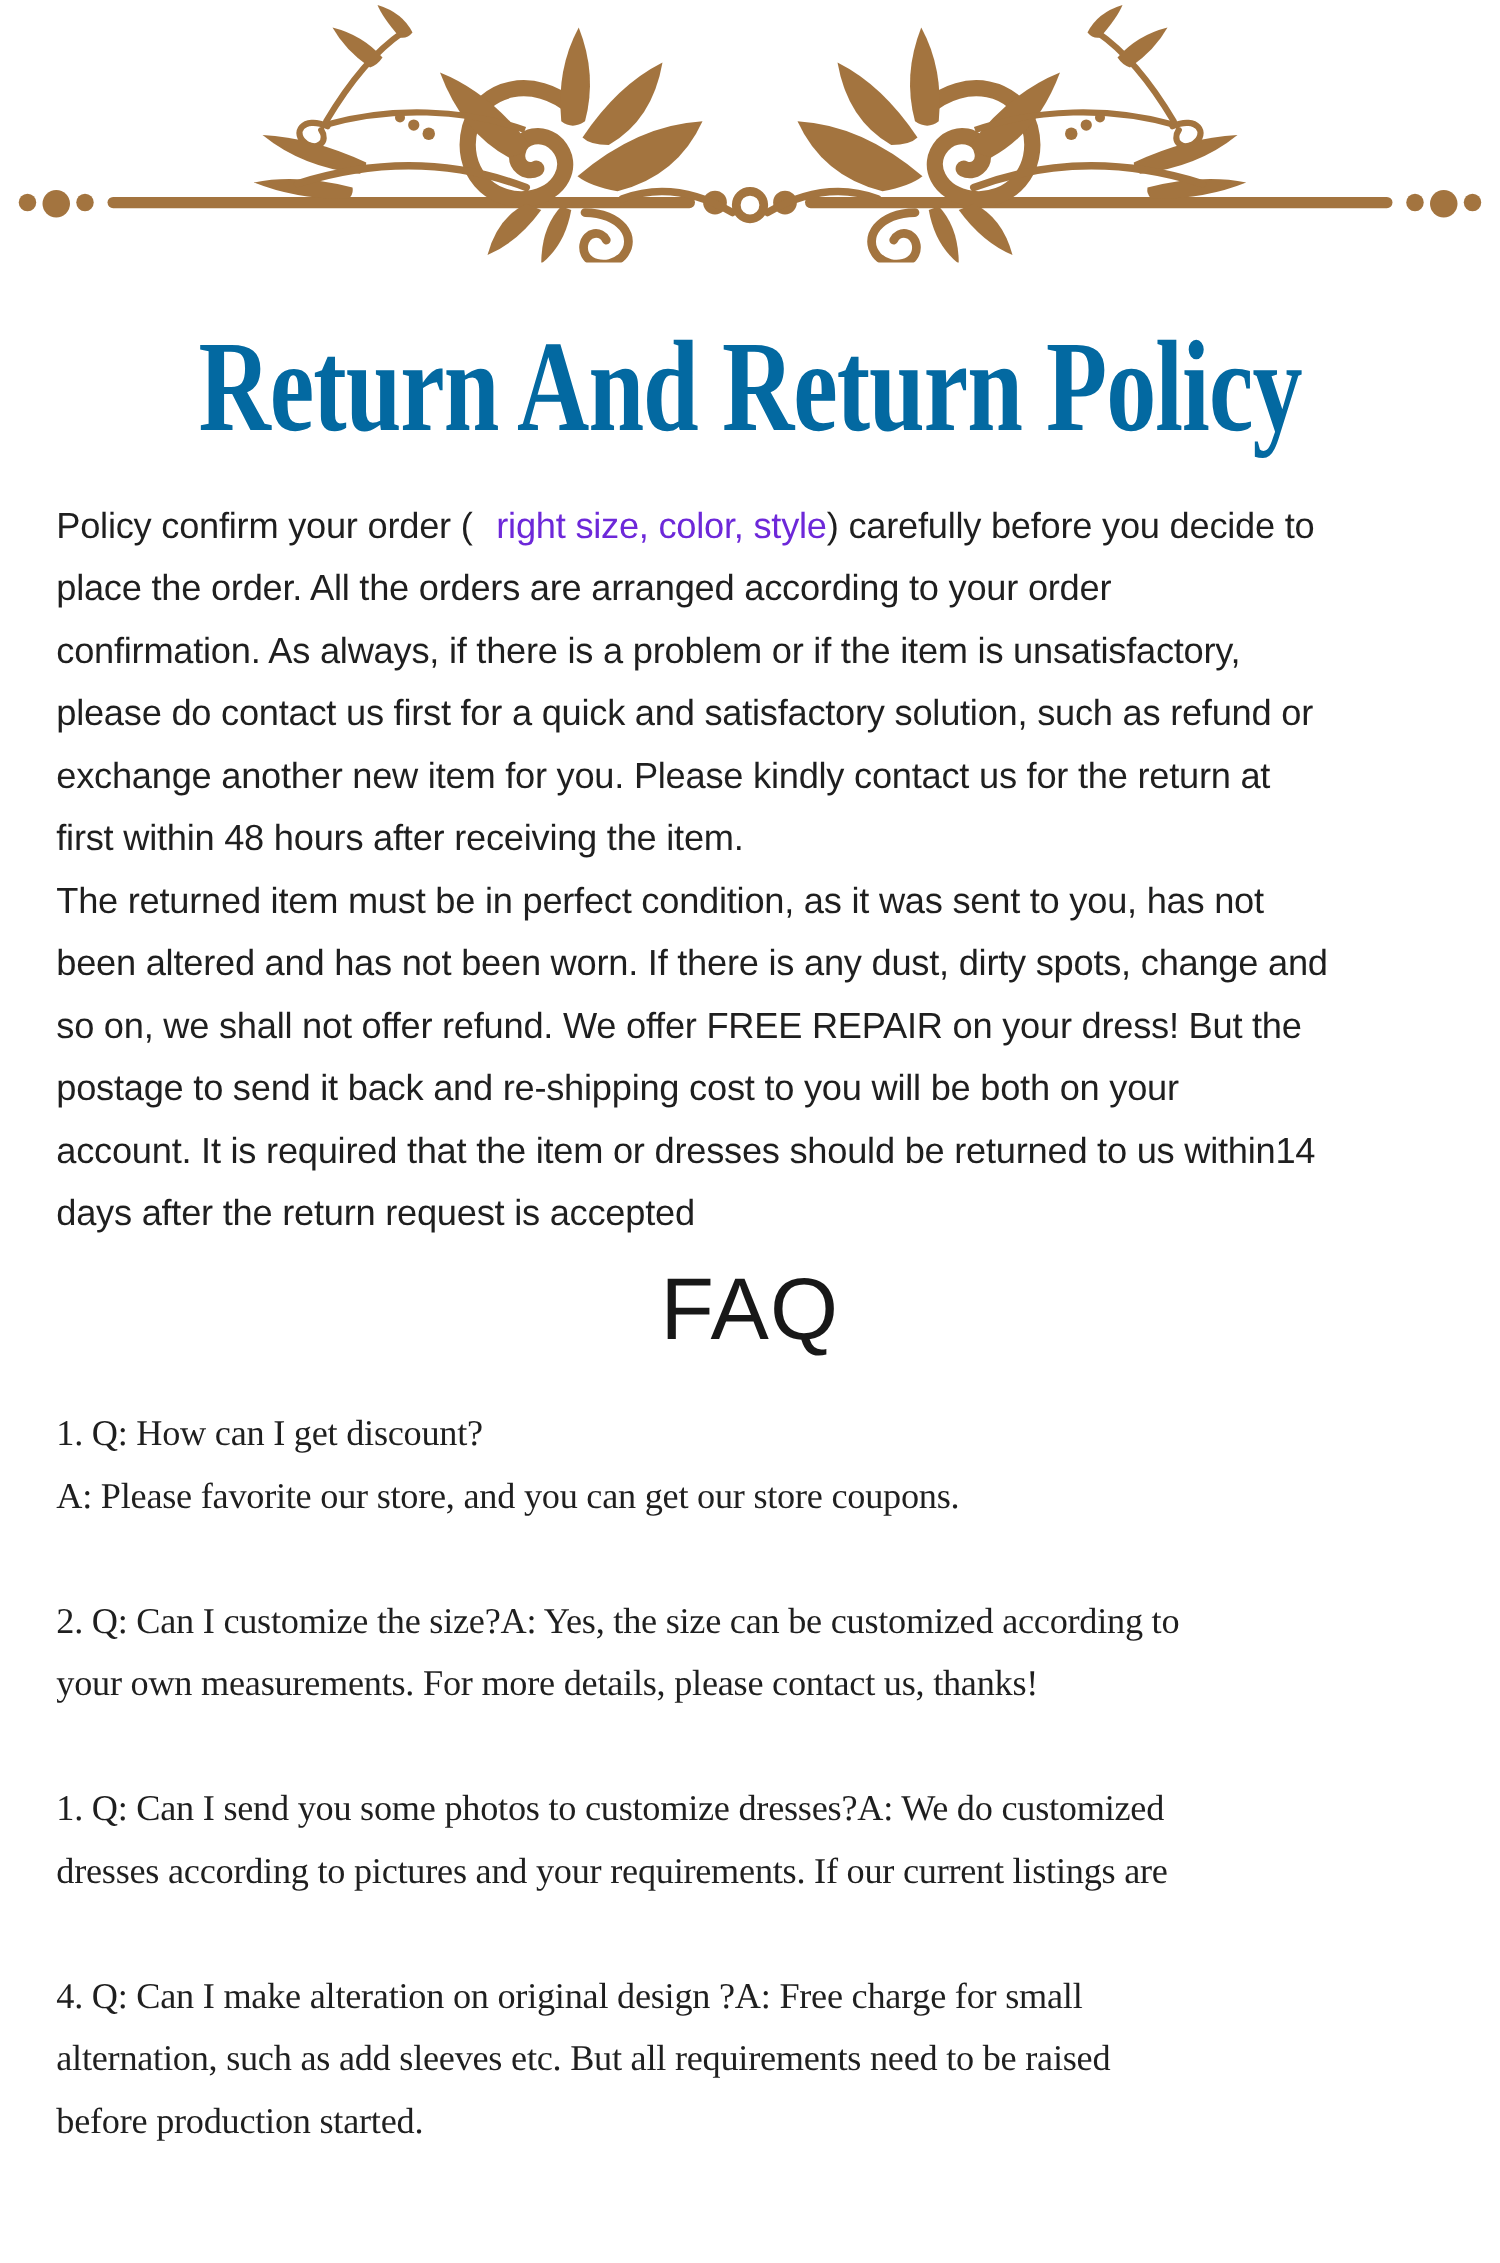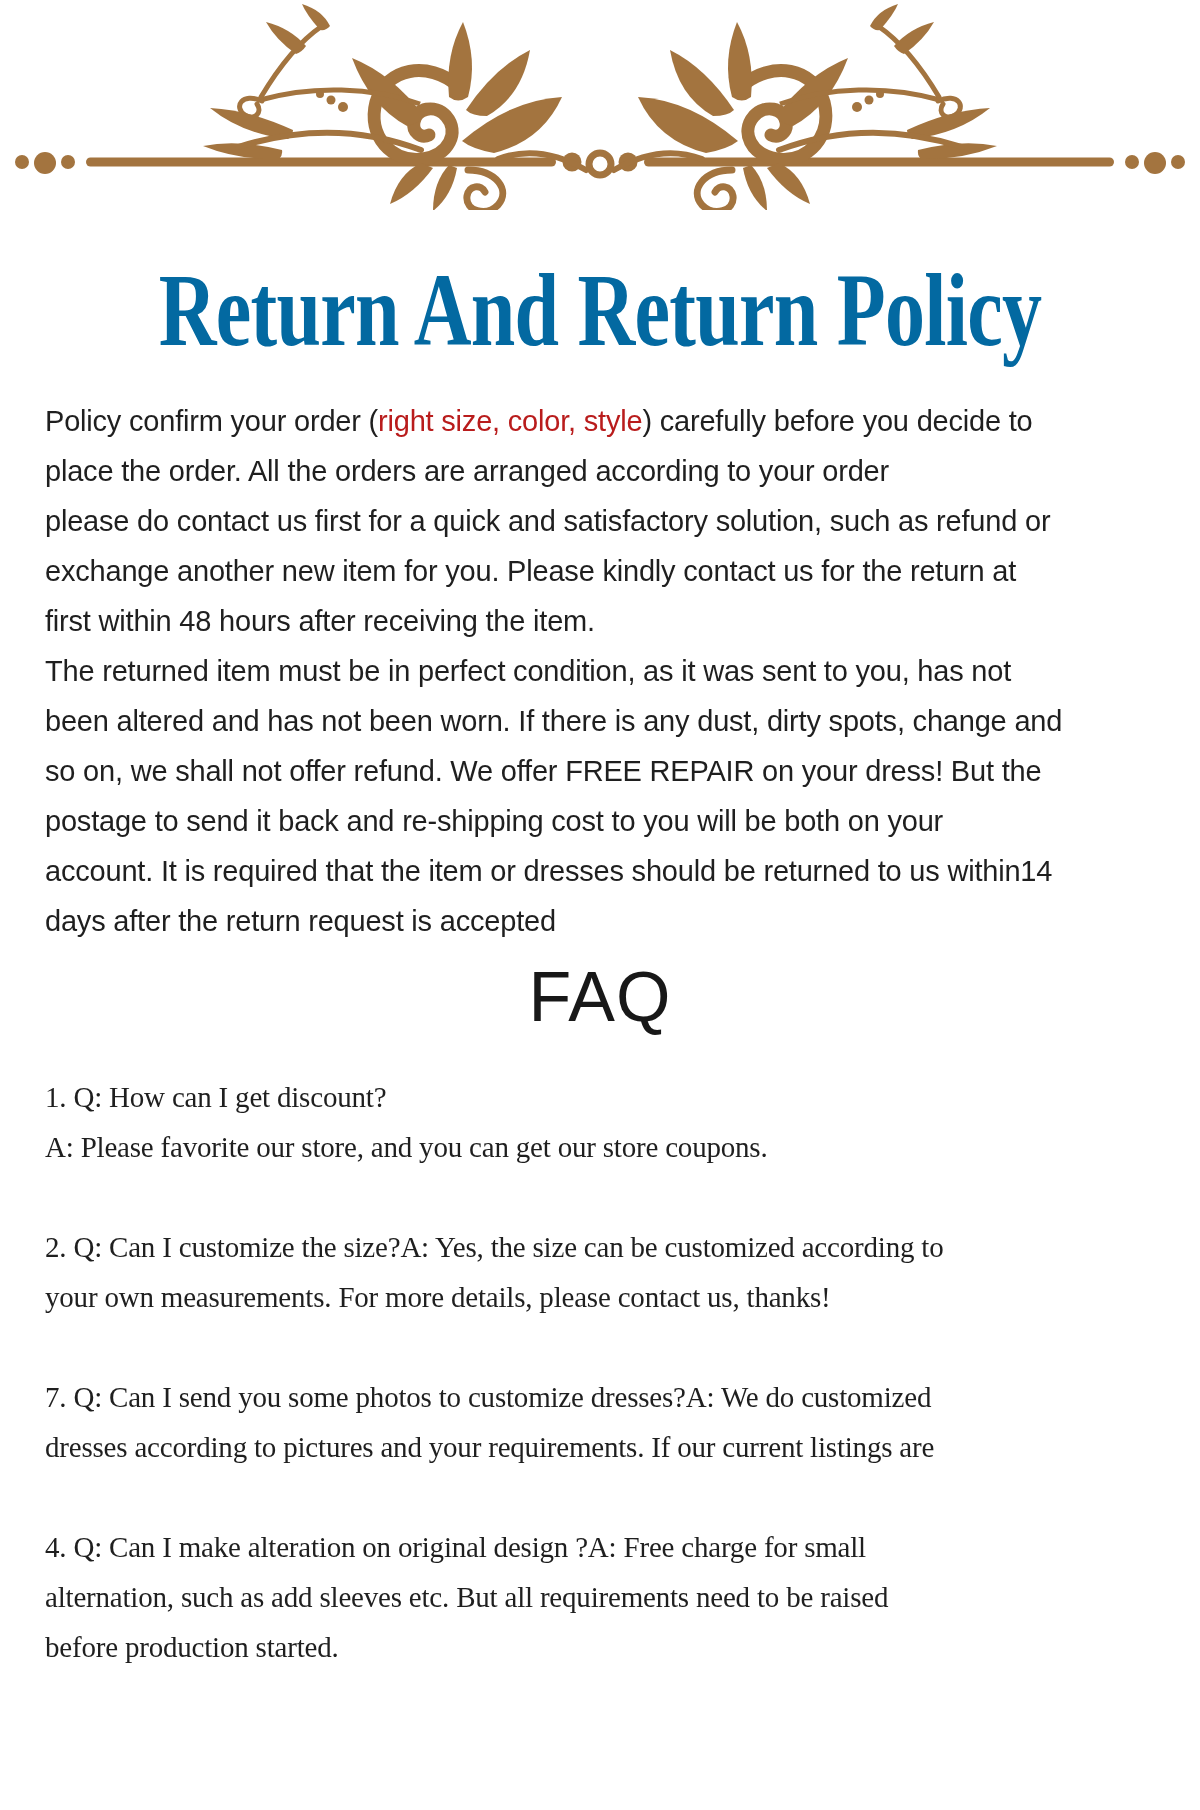--- a/index.html
+++ b/index.html
@@ -11,21 +11,21 @@
   h1.title{
     margin:38px 0 0;height:124px;display:flex;align-items:center;justify-content:center;
     font-family:"Liberation Serif",serif;font-weight:700;color:#0369a1;
   }
   h1.title span{
     display:inline-block;font-size:104px;line-height:1;white-space:nowrap;
     transform:scaleX(0.77);letter-spacing:-1px;
   }
   section.policy{margin:24px 45px 0;}
   .ln{height:50px;line-height:50px;font-size:29px;white-space:nowrap;letter-spacing:-0.2px;}
-  .red{color:#b91c1c;}
+  .red{color:#6d28d9;margin-left:19px;}
   h2.faq-heading{
     margin:16px;height:70px;line-height:70px;text-align:center;
     font-weight:400;font-size:70px;color:#181818;letter-spacing:1px;
   }
   section.faq{margin:0 45px;}
   .faq-item{margin-top:50px;font-family:Liberation Serif, serif;}
   .faq-item.first{margin-top:40px;}
 </style>
 </head>
 <body>
@@ -75,20 +75,21 @@
     <circle cx="600" cy="164" r="11" fill="none" stroke="currentColor" stroke-width="7"></circle>
   </svg>
 
   <h1 class="title">
       <span>Return And Return Policy</span>
     </h1>
 
   <section class="policy">
     <div class="ln"><span>Policy confirm your order (</span><span class="red">right size, color, style</span><span>) carefully before you decide to</span></div>
     <div class="ln">place the order. All the orders are arranged according to your order</div>
+    <div class="ln">confirmation. As always, if there is a problem or if the item is unsatisfactory,</div>
     <div class="ln">please do contact us first for a quick and satisfactory solution, such as refund or</div>
     <div class="ln">exchange another new item for you. Please kindly contact us for the return at</div>
     <div class="ln">first within 48 hours after receiving the item.</div>
     <div class="ln">The returned item must be in perfect condition, as it was sent to you, has not</div>
     <div class="ln">been altered and has not been worn. If there is any dust, dirty spots, change and</div>
     <div class="ln">so on, we shall not offer refund. We offer FREE REPAIR on your dress! But the</div>
     <div class="ln">postage to send it back and re-shipping cost to you will be both on your</div>
     <div class="ln">account. It is required that the item or dresses should be returned to us within14</div>
     <div class="ln">days after the return request is accepted</div>
   </section>
@@ -98,21 +99,21 @@
   <section class="faq">
     <div class="faq-item first">
       <div class="ln">1. Q: How can I get discount?</div>
       <div class="ln">A: Please favorite our store, and you can get our store coupons.</div>
     </div>
     <div class="faq-item">
       <div class="ln">2. Q: Can I customize the size?A: Yes, the size can be customized according to</div>
       <div class="ln">your own measurements. For more details, please contact us, thanks!</div>
     </div>
     <div class="faq-item">
-      <div class="ln">7. Q: Can I send you some photos to customize dresses?A: We do customized</div>
+      <div class="ln">1. Q: Can I send you some photos to customize dresses?A: We do customized</div>
       <div class="ln">dresses according to pictures and your requirements. If our current listings are</div>
     </div>
     <div class="faq-item">
       <div class="ln">4. Q: Can I make alteration on original design ?A: Free charge for small</div>
       <div class="ln">alternation, such as add sleeves etc. But all requirements need to be raised</div>
       <div class="ln">before production started.</div>
     </div>
   </section>
 
 </main>

